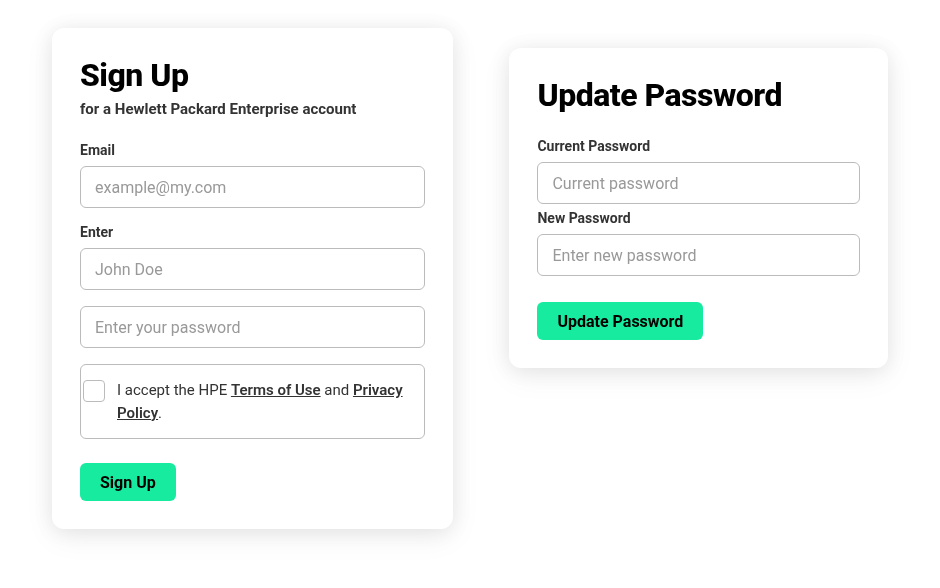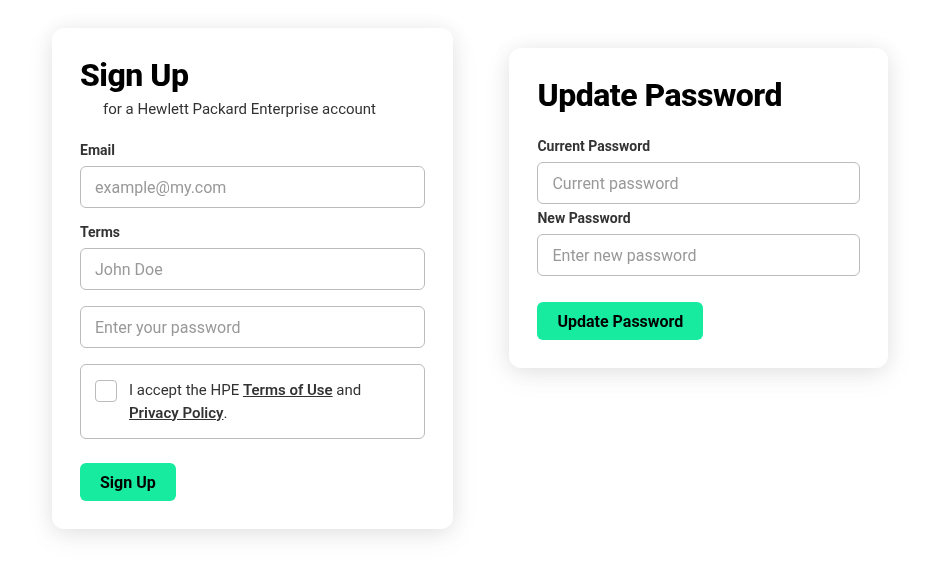--- a/index.html
+++ b/index.html
@@ -34,22 +34,21 @@
       font-size: 32px;
       font-weight: 800;
       color: #000000;
       margin-bottom: 6px;
       letter-spacing: -0.5px;
     }
     .card-subtitle {
       font-size: 15px;
       color: #333333;
       margin-bottom: 24px;
-      font-weight: 400;
-      margin-left: 23px;
+      font-weight: 700;
     }
     .form-group {
       margin-bottom: 16px;
     }
     .form-label {
       display: block;
       font-size: 14px;
       color: #333333;
       margin-bottom: 8px;
       font-weight: 700;
@@ -64,21 +63,21 @@
       color: #333333;
       outline: none;
       font-family: inherit;
     }
     .form-input::placeholder {
       color: #999999;
     }
     .consent-box {
       border: 1px solid #bbbbbb;
       border-radius: 6px;
-      padding: 14px 14px;
+      padding: 14px 2px;
       display: flex;
       align-items: flex-start;
       gap: 12px;
       margin-bottom: 24px;
     }
     .checkbox {
       width: 22px;
       height: 22px;
       border: 1px solid #bbbbbb;
       border-radius: 4px;
@@ -130,21 +129,21 @@
 <div class="card card-signup">
   <h1 class="card-title">Sign Up</h1>
   <p class="card-subtitle">for a Hewlett Packard Enterprise account</p>
 
   <div class="form-group">
     <label class="form-label">Email</label>
     <input class="form-input" type="text" placeholder="example@my.com" style="">
   </div>
 
   <div class="form-group">
-    <label class="form-label">Terms</label>
+    <label class="form-label">Enter</label>
     <input class="form-input" type="text" placeholder="John Doe" style="">
   </div>
 
   <div class="form-group">
     <input class="form-input" type="password" placeholder="Enter your password" style="">
   </div>
 
   <div class="consent-box">
     <div class="checkbox"></div>
     <div class="consent-text">

